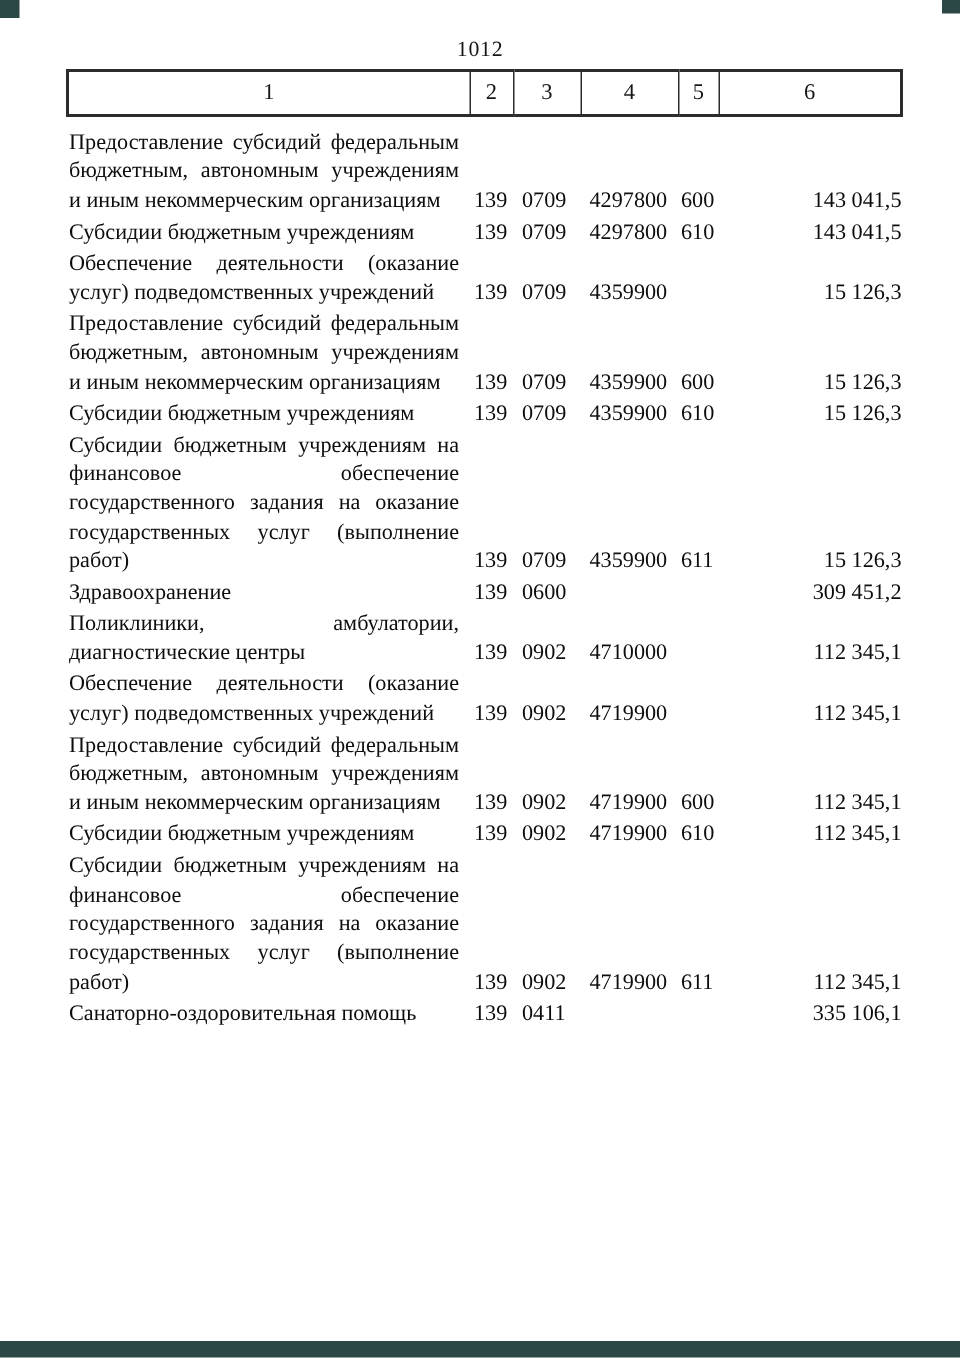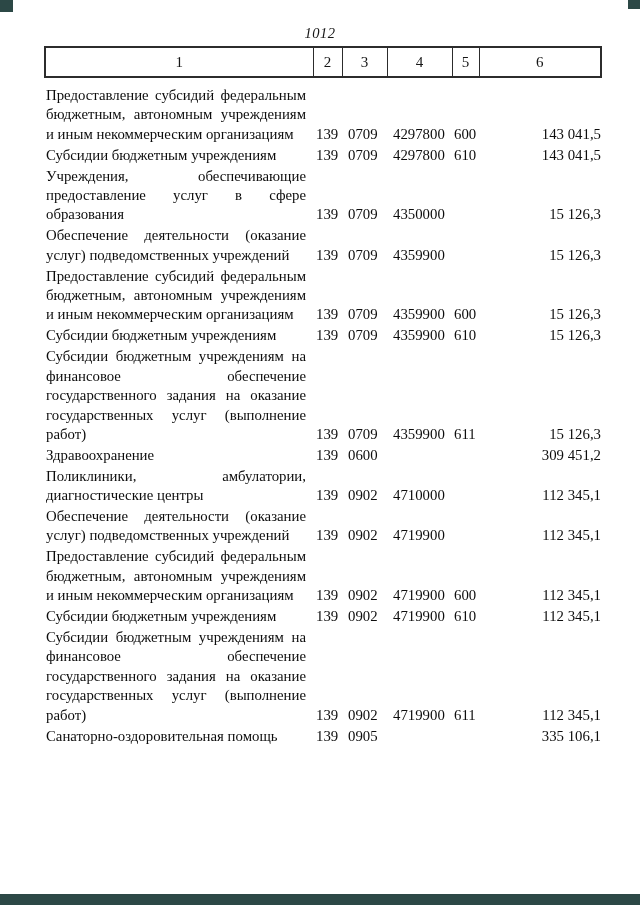--- a/index.html
+++ b/index.html
@@ -13,21 +13,20 @@
     -webkit-font-smoothing: antialiased;
   }
 
   .page-number {
     position: absolute;
     top: 25px; left: 0; right: 0;
     text-align: center;
     font-size: 14.5px;
     letter-spacing: 0.5px;
     color: #161616;
-    font-style: italic;
   }
 
   
   .budget-table {
     position: absolute;
     left: 44px; top: 46px;
     width: 556px;
     border-collapse: collapse;
     table-layout: fixed;
     font-size: 14.8px;
@@ -114,28 +113,20 @@
       </tr>
       <tr class="data-row">
         <td class="c1">Субсидии бюджетным учреждениям</td>
         <td class="c2">139</td>
         <td class="c3">0709</td>
         <td class="c4">4297800</td>
         <td class="c5">610</td>
         <td class="c6">143 041,5</td>
       </tr>
       <tr class="data-row">
-        <td class="c1">Учреждения, обеспечивающие предоставление услуг в сфере образования</td>
-        <td class="c2">139</td>
-        <td class="c3">0709</td>
-        <td class="c4">4350000</td>
-        <td class="c5"></td>
-        <td class="c6">15 126,3</td>
-      </tr>
-      <tr class="data-row">
         <td class="c1">Обеспечение деятельности (оказание услуг) подведомственных учреждений</td>
         <td class="c2">139</td>
         <td class="c3">0709</td>
         <td class="c4">4359900</td>
         <td class="c5"></td>
         <td class="c6">15 126,3</td>
       </tr>
       <tr class="data-row">
         <td class="c1">Предоставление субсидий федеральным бюджетным, автономным учреждениям и иным некоммерческим организациям</td>
         <td class="c2">139</td>
@@ -204,21 +195,21 @@
         <td class="c1">Субсидии бюджетным учреждениям на финансовое обеспечение государственного задания на оказание государственных услуг (выполнение работ)</td>
         <td class="c2">139</td>
         <td class="c3">0902</td>
         <td class="c4">4719900</td>
         <td class="c5">611</td>
         <td class="c6">112 345,1</td>
       </tr>
       <tr class="data-row">
         <td class="c1">Санаторно-оздоровительная помощь</td>
         <td class="c2">139</td>
-        <td class="c3">0905</td>
+        <td class="c3">0411</td>
         <td class="c4"></td>
         <td class="c5"></td>
         <td class="c6">335 106,1</td>
       </tr>
     </tbody>
 </table>
 
 <div class="scan-corner-tl" style="background-color: rgb(44, 72, 70);"></div>
 <div class="scan-corner-tr" style="background-color: rgb(44, 72, 70);"></div>
 <div class="scan-bottom-bar" style="background-color: rgb(44, 72, 70);"></div>

